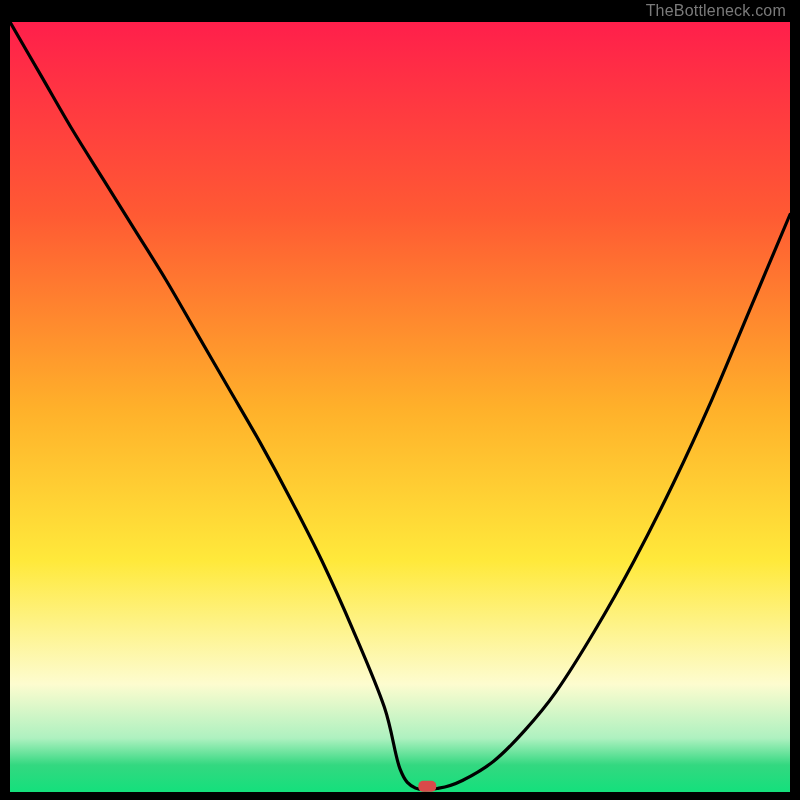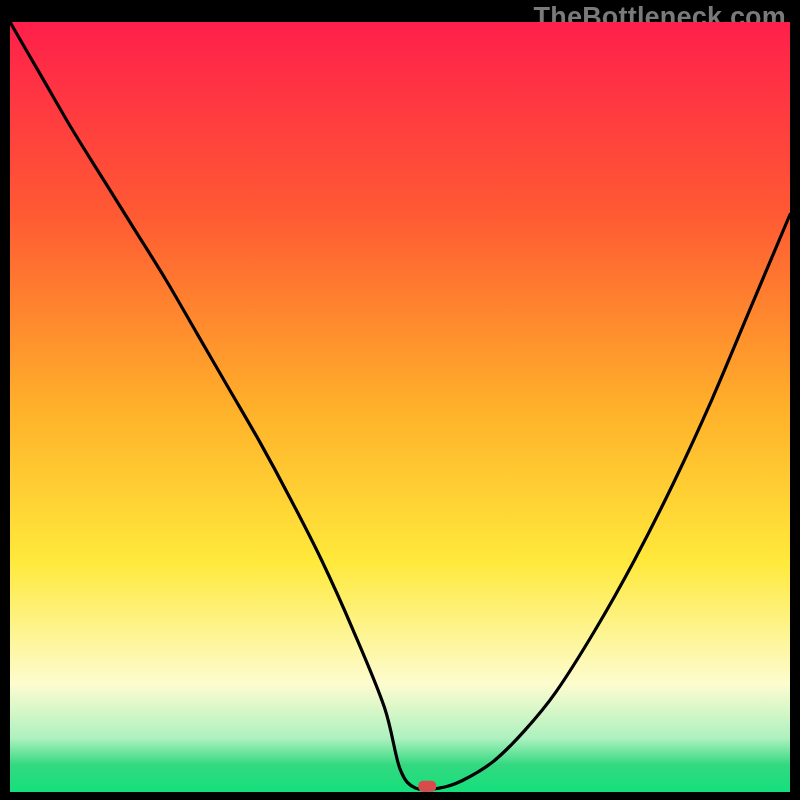--- a/index.html
+++ b/index.html
@@ -17,23 +17,23 @@
     top: 22px;
     width: 780px;
     height: 770px;
     background: #000;
   }
   .watermark {
     position: absolute;
     top: 2px;
     right: 14px;
     color: #7a7a7a;
-    font-size: 27px;
+    font-size: 16px;
     letter-spacing: 0.2px;
-    font-weight: 700;
+    font-weight: 400;
   }
   svg { display: block; }
 </style>
 </head>
 <body>
 
 <div class="watermark">TheBottleneck.com</div>
 
 <div class="frame">
   <svg id="chart-svg" width="780" height="770" viewBox="0 0 780 770" preserveAspectRatio="none">

